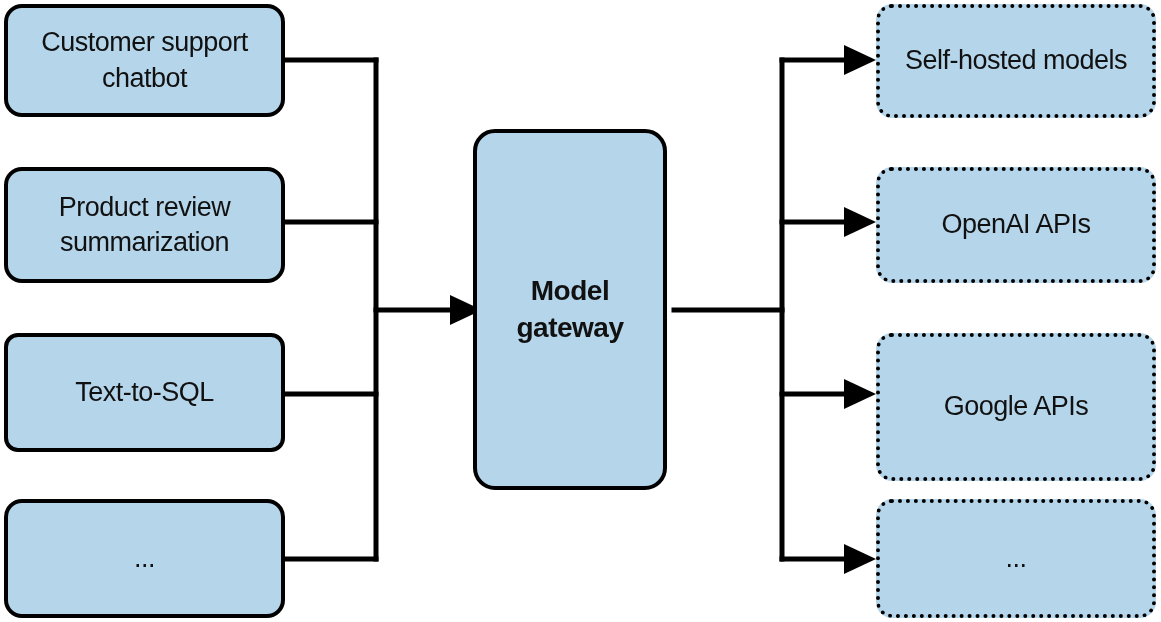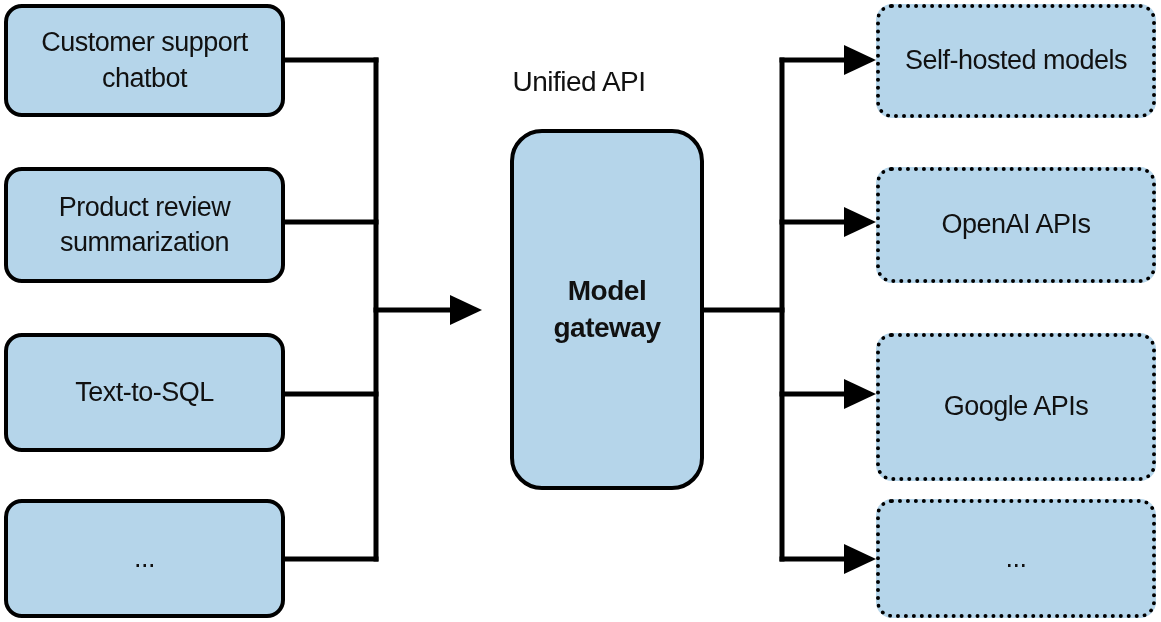--- a/index.html
+++ b/index.html
@@ -42,27 +42,27 @@
     color: var(--text);
   }
   .node.dashed {
     border-style: dotted;
     border-radius: 16px;
   }
 
   
   .app-0 { left: 4px;   top: 4px;   width: 281px; height: 113px; }
   .app-1 { left: 4px;   top: 167px; width: 281px; height: 116px; }
-  .app-2 { left: 4px;   top: 333px; width: 281px; height: 119px; }
+  .app-2 { left: 4px;   top: 333px; width: 281px; height: 119px; border-radius: 14px; }
   .app-3 { left: 4px;   top: 499px; width: 281px; height: 119px; }
 
   
   .gateway {
-    left: 510px; top: 129px; width: 194px; height: 361px;
-    border-radius: 32px;
+    left: 473px; top: 129px; width: 194px; height: 361px;
+    border-radius: 22px;
     font-weight: bold;
     font-size: 28px;
   }
 
   .caption {
     position: absolute;
     left: 452px; top: 66px; width: 254px;
     text-align: center;
     font-size: 28px;
     letter-spacing: -0.5px;
@@ -115,21 +115,20 @@
   <div class="node app-1">
     <span>Product review summarization</span>
   </div>
   <div class="node app-2">
     <span>Text-to-SQL</span>
   </div>
   <div class="node app-3">
     <span>...</span>
   </div>
 
-  <div class="caption">Unified API</div>
   <div class="node gateway">
     <span>Model gateway</span>
   </div>
 
   <div class="node dashed prov-0">
     <span>Self-hosted models</span>
   </div>
   <div class="node dashed prov-1">
     <span>OpenAI APIs</span>
   </div>

